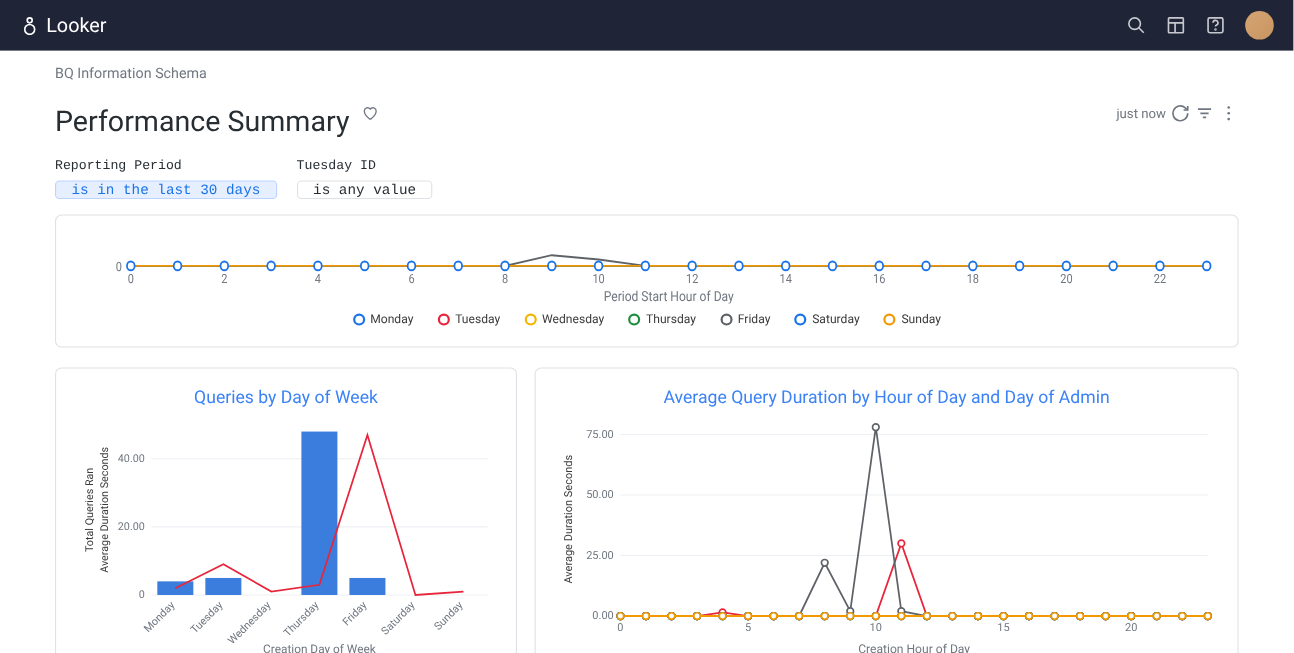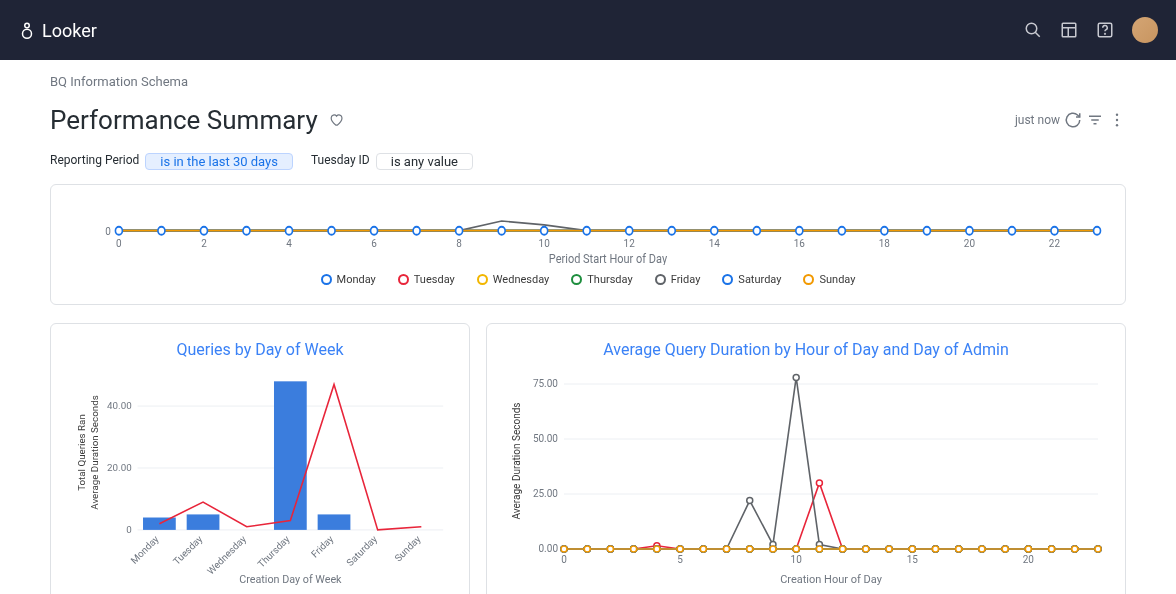--- a/index.html
+++ b/index.html
@@ -1,33 +1,33 @@
 <!DOCTYPE html>
 <html><head>
 <meta charset="utf-8">
 <style>
 *{box-sizing:border-box;margin:0;padding:0;}
 body{font-family:-apple-system,BlinkMacSystemFont,"Segoe UI",Roboto,Arial,sans-serif;background:#fff;color:#262d33;}
-.header{background:#1f2436;height:60px;display:flex;align-items:center;padding:0 18px;color:#fff;}
+.header{background:#1f2436;height:46px;display:flex;align-items:center;padding:0 18px;color:#fff;}
 .logo{display:flex;align-items:center;gap:6px;font-size:18px;font-weight:400;}
 .logo-icon{width:18px;height:18px;}
 .nav{display:flex;margin-left:auto;margin-right:auto;gap:42px;position:absolute;left:50%;transform:translateX(-50%);}
 .nav-item{color:#c8c9d0;font-size:14px;display:flex;align-items:center;gap:8px;cursor:pointer;}
 .header-icons{margin-left:auto;display:flex;gap:18px;align-items:center;}
 .header-icons svg{cursor:pointer;}
 .avatar{width:26px;height:26px;border-radius:50%;background:linear-gradient(135deg,#d4a574,#c89560);overflow:hidden;cursor:pointer;}
 .dash-header{padding:14px 50px 0 50px;}
-.breadcrumb{color:#707781;font-size:13px;margin-bottom:16px;}
+.breadcrumb{color:#707781;font-size:13px;margin-bottom:5px;}
 .title-row{display:flex;align-items:center;gap:10px;}
-.title-row h1{font-size:26px;font-weight:400;}
+.title-row h1{font-size:26px;font-weight:400;margin-top:16px;}
 .heart-icon{color:#707781;cursor:pointer;}
 .title-actions{margin-left:auto;display:flex;align-items:center;gap:4px;color:#707781;}
 .last-run{font-size:12px;}
 .filters{display:flex;gap:18px;margin-top:18px;}
-.filter{display:flex;gap:6px;}
+.filter{display:flex;flex-direction:column;gap:6px;font-family:Liberation Mono, monospace;}
 .filter-label{font-size:12px;color:#262d33;}
 .filter-chip{border:1px solid #dee1e5;border-radius:4px;padding:0 14px;font-size:13px;cursor:pointer;}
 .chip-selected{background:#e5efff;border-color:#bcd4ff;color:#1a73e8;}
 .panels{padding:14px 50px 30px;}
 .panel-row-top{border:1px solid #dee1e5;border-radius:6px;padding:0 18px 18px;}
 .top-chart{position:relative;height:80px;}
 .panel-row-bottom{display:flex;gap:16px;margin-top:18px;}
 .panel{border:1px solid #dee1e5;border-radius:6px;padding:16px 18px 18px;flex:1;}
 .panel-left{flex:0 0 420px;}
 .panel-title{text-align:center;font-size:16px;font-weight:400;margin-bottom:8px;color:#3b82f6;}

